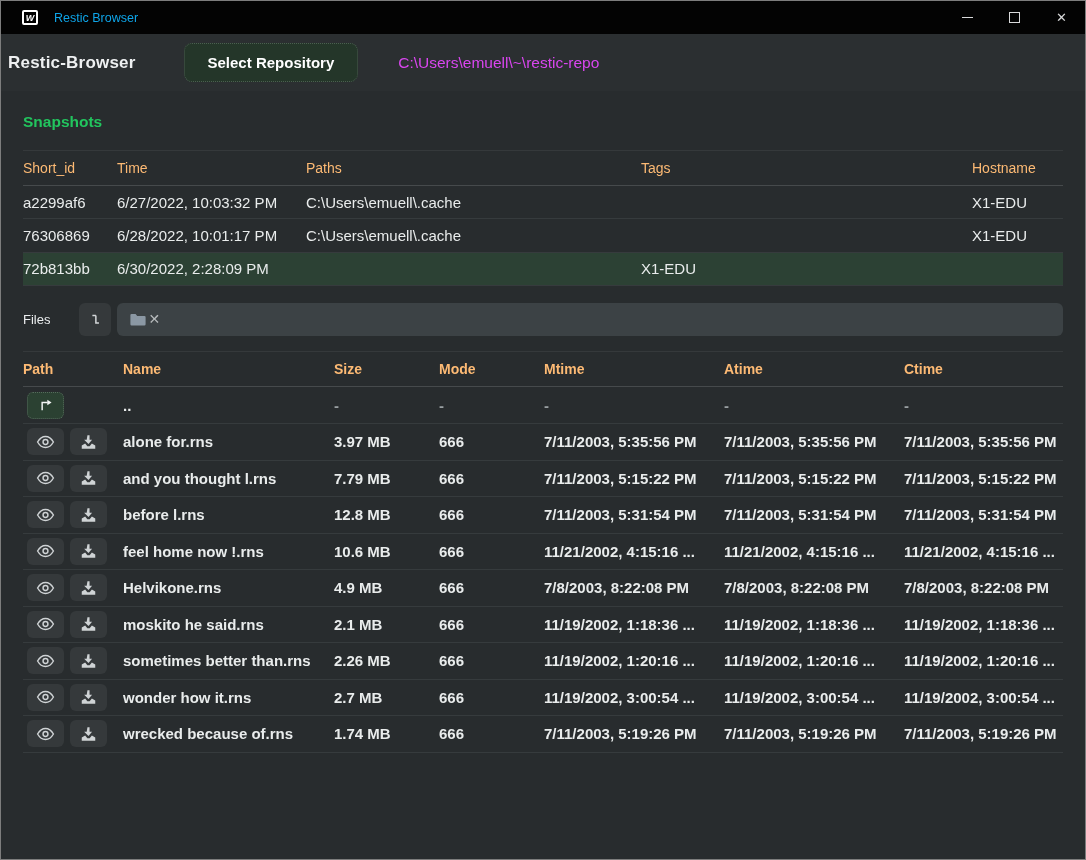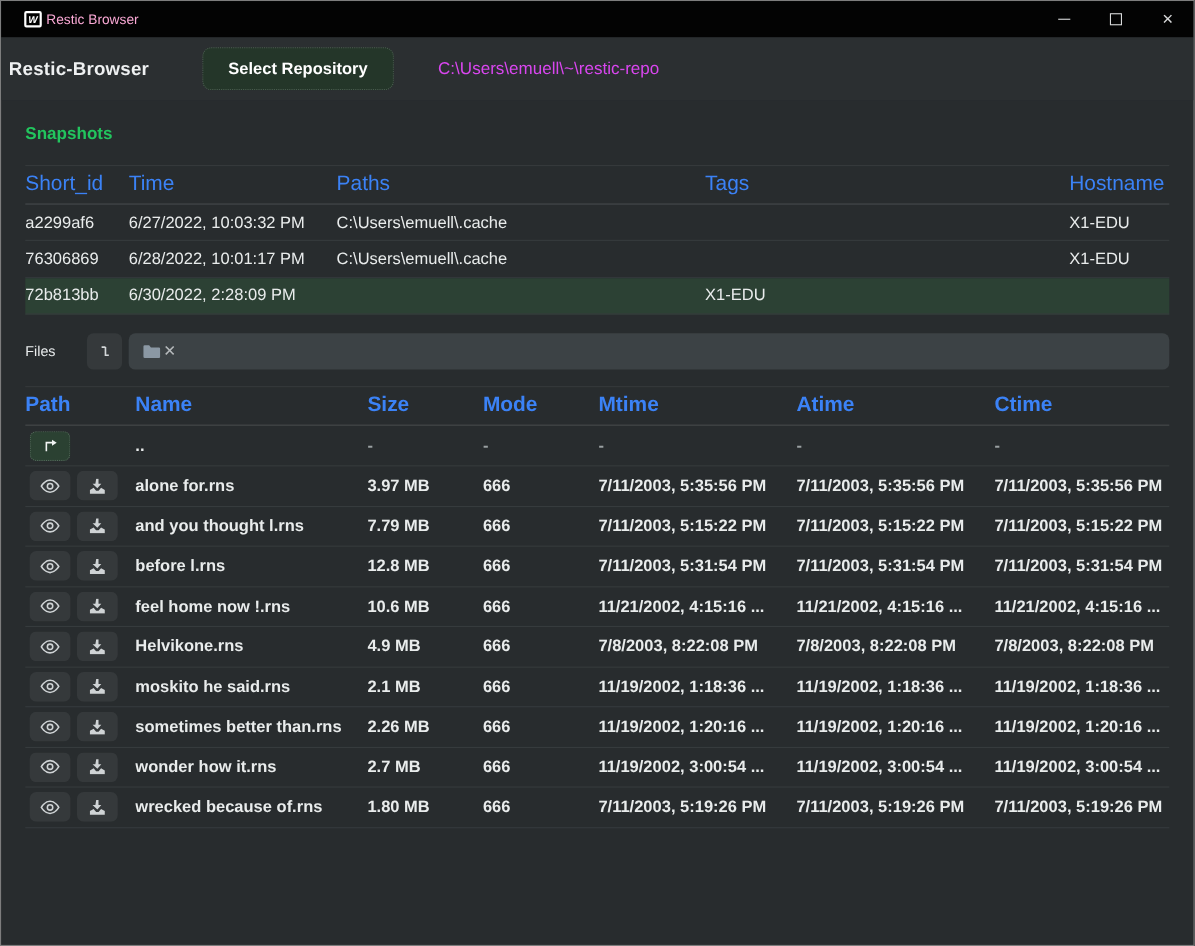--- a/index.html
+++ b/index.html
@@ -19,21 +19,21 @@
     display: flex; align-items: center;
     padding-left: 21px;
   }
   .app-logo {
     width: 16px; height: 15px; background: #000;
     border: 2px solid #fff; border-radius: 2px;
     color: #fff; font-size: 9px; font-weight: 800;
     display: flex; align-items: center; justify-content: center;
     font-style: italic;
   }
-  .titlebar-title { color: #f9a8d4; font-size: 12.5px; margin-left: 4px; flex: 1; }
+  .titlebar-title { color: #0ea5e9; font-size: 12.5px; margin-left: 16px; flex: 1; }
   .win-controls { display: flex; height: 100%; }
   .win-btn {
     width: 47px; height: 100%; display: flex; align-items: center; justify-content: center;
     color: #d8d9da; font-size: 13px; cursor: default;
   }
   .win-btn .min-glyph { display:block; width: 11px; height: 1px; background: #d8d9da; }
   .win-btn .max-glyph { display:block; width: 11px; height: 11px; border: 1px solid #d8d9da; }
 
   
   .toolbar {
@@ -51,21 +51,21 @@
   .repo-path { margin-left: 40px; color: #d946ef; font-size: 15.5px; }
 
   
   .section-snapshots { padding: 22px 22px 0; }
   .section-title { font-size: 15.5px; font-weight: 700; color: #22c55e; }
 
   
   .grid-header, .grid-row { display: grid; align-items: center; }
   .grid-header {
     height: 36px; border-top: 1px solid #35393b; border-bottom: 1px solid #464a4c;
-    color: #3b82f6; font-size: 19px;
+    color: #fdba74; font-size: 14px;
   }
   .grid-row { border-bottom: 1px solid #363b3d; font-size: 15px; color: #e9ecec; }
   .cell { overflow: hidden; white-space: nowrap; display: flex; align-items: center; }
 
   .snap-table { margin-top: 19px; }
   .snap-table .grid-header, .snap-table .grid-row {
     grid-template-columns: 94px 189px 335px 331px 1fr;
   }
   .snap-table .grid-row { height: 33.4px; cursor: default; }
   .snap-table .grid-row.selected { background: #2c4134; }
@@ -444,20 +444,20 @@
           <button class="icon-btn row-btn">
             <span>
               <svg width="15" height="14" viewBox="0 0 20 18">
                 <path d="M8.6 0 h2.8 v6 h3.4 L10 11.5 4.2 6 h3.4 z" fill="#cfd3d5"></path>
                 <path d="M1 13.5 l4.5 -2.5 3 3.5 h3 l3 -3.5 L19 13.5 V18 H1 z" fill="#cfd3d5"></path>
               </svg>
             </span>
           </button>
         </div>
         <div class="cell">wrecked because of.rns</div>
-        <div class="cell">1.80 MB</div>
+        <div class="cell">1.74 MB</div>
         <div class="cell">666</div>
         <div class="cell">7/11/2003, 5:19:26 PM</div>
         <div class="cell">7/11/2003, 5:19:26 PM</div>
         <div class="cell">7/11/2003, 5:19:26 PM</div>
       </div>
     </div>
 </div>
 
 </body></html>

